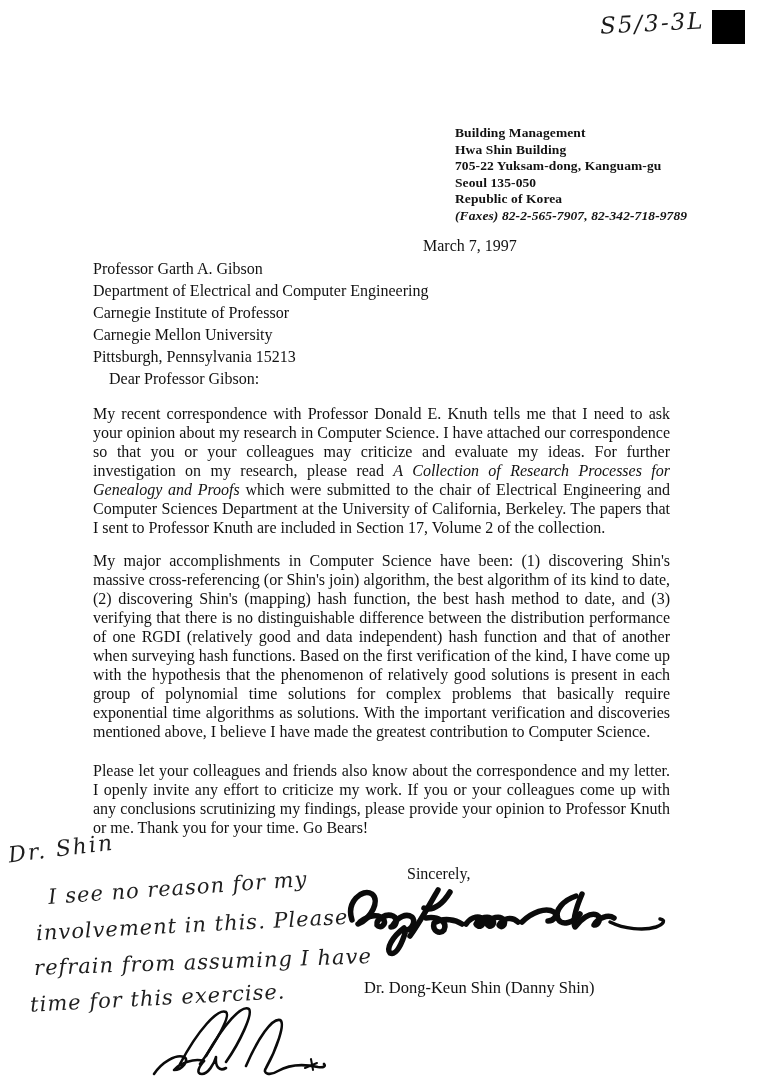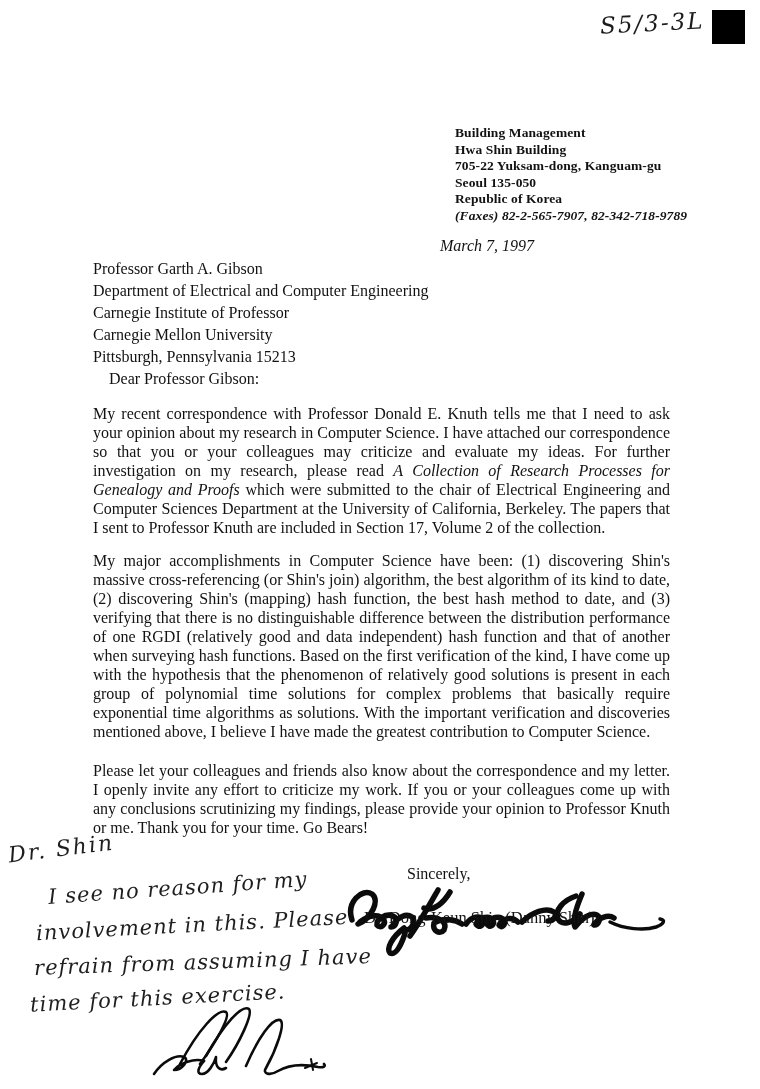--- a/index.html
+++ b/index.html
@@ -12,37 +12,37 @@
     position:absolute; left:600px; top:10px; font-family:"DejaVu Serif", serif;
     font-style:italic; font-size:23px; letter-spacing:2px; color:#1b1b1b;
     transform:rotate(-3deg);
   }
   .corner-block { position:absolute; left:712px; top:10px; width:33px; height:34px; background:#000; }
 
   
   .letterhead { position:absolute; left:423px; top:125px; font-weight:bold; font-size:13.5px; line-height:16.6px; letter-spacing:0.1px;margin-left:32px; }
   .letterhead .fax { font-style:italic; }
 
-  .date-line { position:absolute; left:440px; top:237px; font-size:16px;font-style:italic; }
+  .date-line { position:absolute; left:423px; top:237px; font-size:16px; }
 
   .recipient { position:absolute; left:93px; top:258px; font-size:16px; line-height:22px; }
 
   .salutation { position:absolute; left:93px; top:370px; font-size:16px;margin-left:16px; }
 
   .para {
     position:absolute; left:93px; width:577px; font-size:16px; line-height:19px;
     text-align:justify; text-align-last:left;
   }
   #p1 { top:404px; }
   #p2 { top:551px; }
   #p3 { top:761px; }
   .book-title { font-style:italic; }
 
   .valediction { position:absolute; left:395px; top:865px; font-size:16px;margin-left:12px; }
-  .typed-name  { position:absolute; left:364px; top:908px; font-size:16.5px; }
+  .typed-name  { position:absolute; left:364px; top:978px; font-size:16.5px; }
 
   
   .hand {
     position:absolute; font-family:"DejaVu Serif", serif; font-style:italic;
     color:#1e1e1e; white-space:nowrap;
   }
   .hand-addressee { left:8px;  top:836px; font-size:22px; transform:rotate(-7deg); letter-spacing:2px; }
   .hand-l0 { left:48px; top:876px; font-size:21px; transform:rotate(-4deg); letter-spacing:1px; }
   .hand-l1 { left:36px; top:913px; font-size:21px; transform:rotate(-3deg); letter-spacing:1px; }
   .hand-l2 { left:34px; top:950px; font-size:21px; transform:rotate(-2deg); letter-spacing:1px; }

